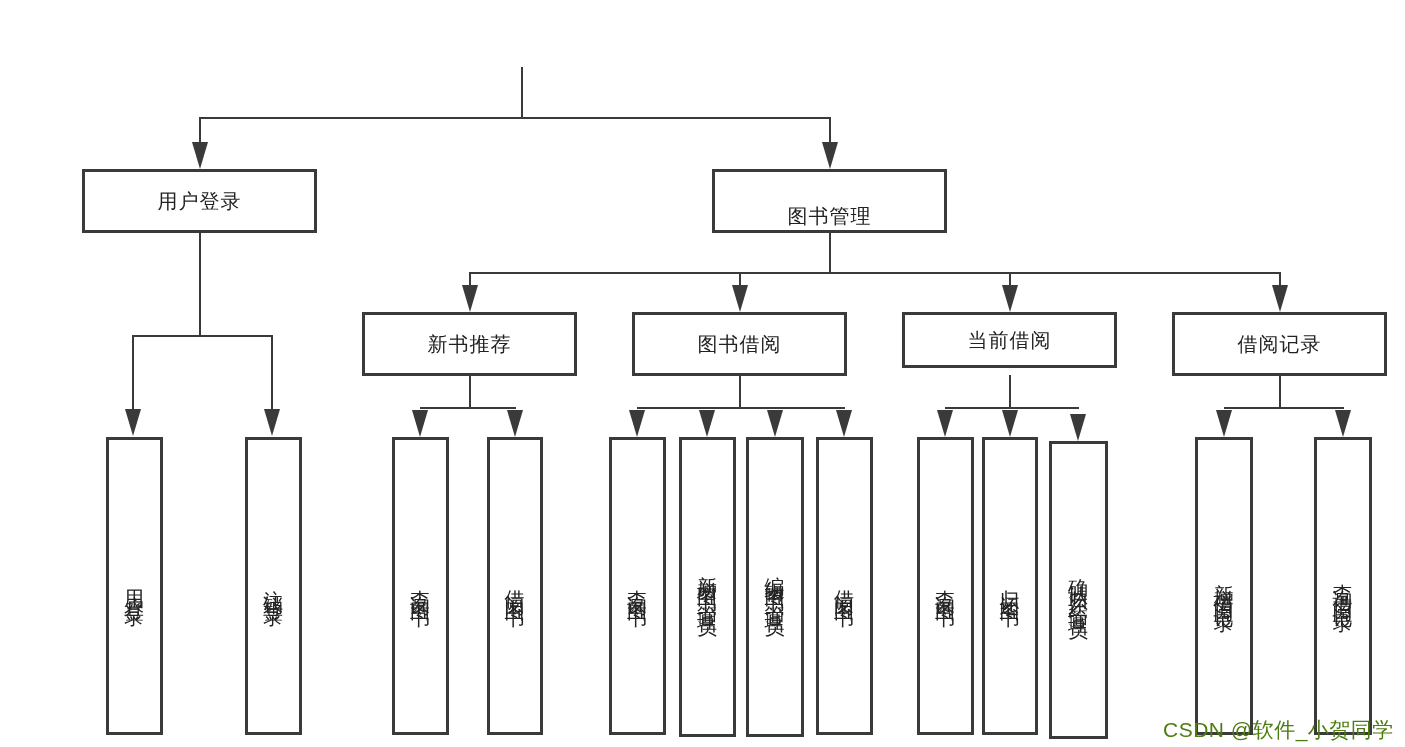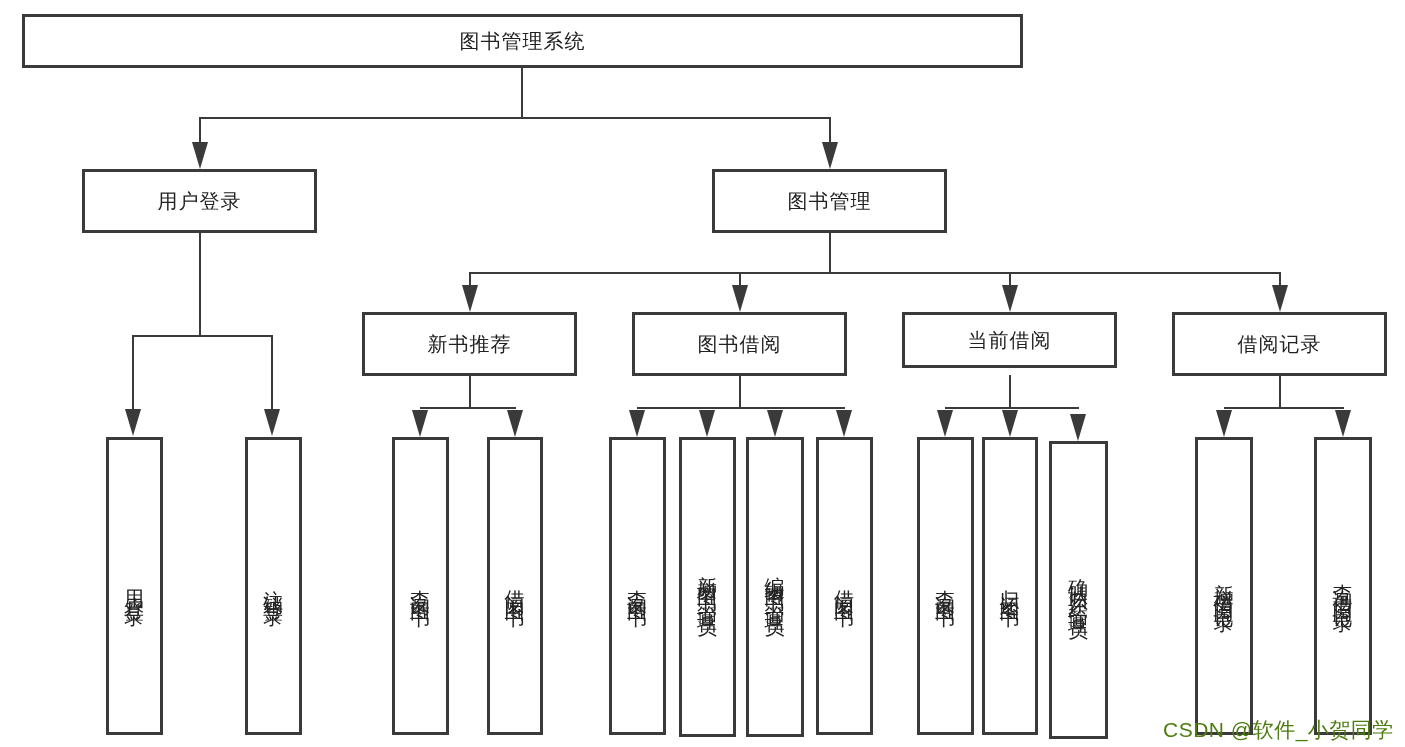--- a/index.html
+++ b/index.html
@@ -20,21 +20,21 @@
   
   .ln{position:absolute;background:#3a3a3a;}
   .arr{
     position:absolute;width:0;height:0;
     border-left:8px solid transparent;border-right:8px solid transparent;
     border-top:27px solid #3a3a3a;
   }
   
   #root      {left:22px;  top:14px;  width:1001px;height:54px;}
   #b-login   {left:82px;  top:169px; width:235px; height:64px;}
-  #b-mgmt    {left:712px; top:169px; width:235px; height:64px;}
+  #b-mgmt    {left:712px; top:169px; width:235px; height:64px;align-items:flex-end;}
   #b-new     {left:362px; top:312px; width:215px; height:64px;}
   #b-borrow  {left:632px; top:312px; width:215px; height:64px;}
   #b-current {left:902px; top:312px; width:215px; height:56px;}
   #b-record  {left:1172px;top:312px; width:215px; height:64px;}
   #l1a{left:106px; top:437px;width:57px;height:298px;}
   #l1b{left:245px; top:437px;width:57px;height:298px;}
   #l2a{left:392px; top:437px;width:57px;height:298px;}
   #l2b{left:487px; top:437px;width:56px;height:298px;}
   #l3a{left:609px; top:437px;width:57px;height:298px;}
   #l3b{left:679px; top:437px;width:57px;height:300px;}
@@ -126,23 +126,20 @@
   <div class="arr" id="ar-g3-a"></div>
   <div class="arr" id="ar-g3-b"></div>
   <div class="arr" id="ar-g3-c"></div>
   <div class="arr" id="ar-g3-d"></div>
   <div class="arr" id="ar-g4-a"></div>
   <div class="arr" id="ar-g4-b"></div>
   <div class="arr" id="ar-g4-c"></div>
   <div class="arr" id="ar-g5-a"></div>
   <div class="arr" id="ar-g5-b"></div>
 
-  <div class="box" id="root">
-    <span class="hlabel">图书管理系统</span>
-  </div>
 
   <div class="box" id="b-login">
     <span class="hlabel">用户登录</span>
   </div>
   <div class="box" id="b-mgmt">
     <span class="hlabel">图书管理</span>
   </div>
 
   <div class="box" id="b-new">
     <span class="hlabel">新书推荐</span>

